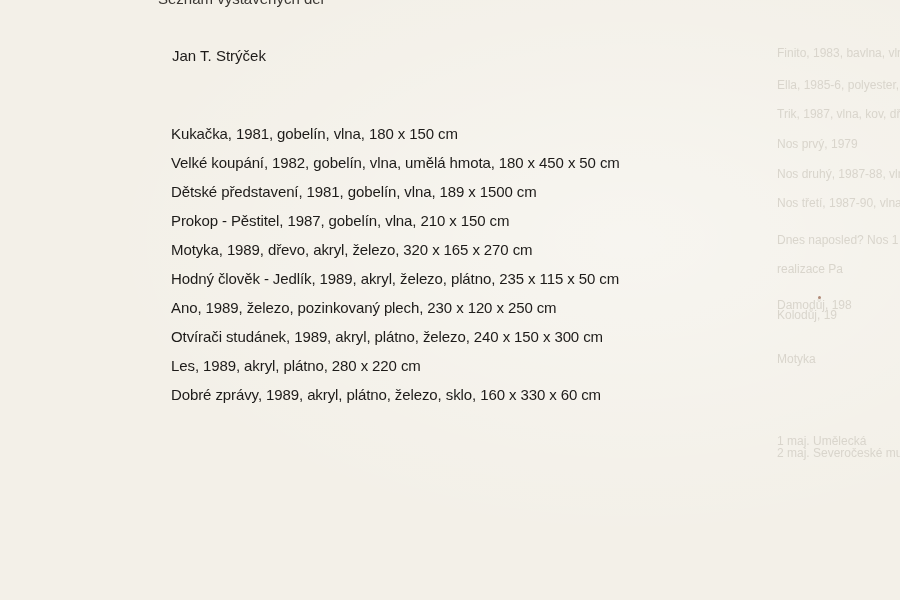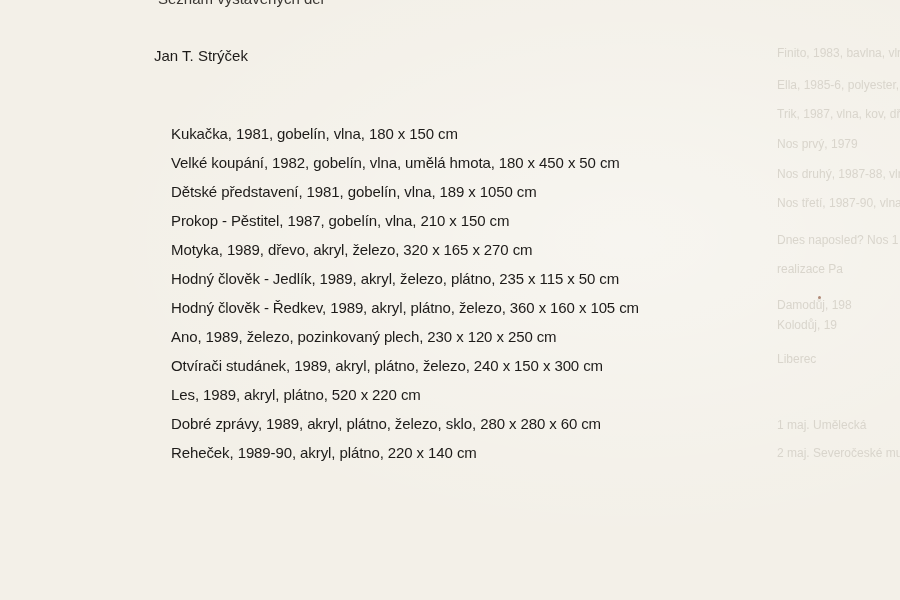--- a/index.html
+++ b/index.html
@@ -41,21 +41,21 @@
     .header-fragment {
       position: absolute;
       left: 158px;
       top: -10px;
       font-size: 15px;
       color: #3a3733;
       white-space: nowrap;
     }
     .author {
       position: absolute;
-      left: 154px;
+      left: 172px;
       top: 47px;
       font-size: 15px;
       color: #1d1b19;
       white-space: nowrap;
     }
     .works {
       position: absolute;
       left: 159px;
       top: 107px;
       margin: 12px;
@@ -86,39 +86,37 @@
   <div class="bleed">
     <div class="bleed-line" style="top:46px">Finito, 1983, bavlna, vlna, dřevo, 270 x 280 x 40 cm</div>
     <div class="bleed-line" style="top:78px">Ella, 1985-6, polyester, bavlna, vlna, dřevo, bečkoná, 280 x 195 x 9 cm</div>
     <div class="bleed-line" style="top:107px">Trik, 1987, vlna, kov, dřevo, 300 x 250 x</div>
     <div class="bleed-line" style="top:137px">Nos prvý, 1979</div>
     <div class="bleed-line" style="top:167px">Nos druhý, 1987-88, vlna, le</div>
     <div class="bleed-line" style="top:196px">Nos třetí, 1987-90, vlna len, 250</div>
     <div class="bleed-line" style="top:233px">Dnes naposled? Nos 1 + 2</div>
     <div class="bleed-line" style="top:262px">realizace Pa</div>
     <div class="bleed-line" style="top:298px">Damodůj, 198</div>
-    <div class="bleed-line" style="top:318px">Kolodůj, 19</div>
-    <div class="bleed-line" style="top:352px">Liberec</div>
-    <div class="bleed-line" style="top:418px">1   maj. Umělecká</div>
+    <div class="bleed-line" style="top:308px">Kolodůj, 19</div>
+    <div class="bleed-line" style="top:352px">Motyka</div>
+    <div class="bleed-line" style="top:434px">1   maj. Umělecká</div>
     <div class="bleed-line" style="top:446px">2   maj. Severočeské muzeum, Liberec</div>
   </div>
 
   <div class="header-fragment">Seznam vystavených děl</div>
 
   <div class="author">Jan T. Strýček</div>
 
   <ul class="works">
     <li>Kukačka, 1981, gobelín, vlna, 180 x 150 cm</li>
     <li>Velké koupání, 1982, gobelín, vlna, umělá hmota, 180 x 450 x 50 cm</li>
-    <li>Dětské představení, 1981, gobelín, vlna, 189 x 1050 cm</li>
+    <li>Dětské představení, 1981, gobelín, vlna, 189 x 1500 cm</li>
     <li>Prokop - Pěstitel, 1987, gobelín, vlna, 210 x 150 cm</li>
     <li>Motyka, 1989, dřevo, akryl, železo, 320 x 165 x 270 cm</li>
     <li>Hodný člověk - Jedlík, 1989, akryl, železo, plátno, 235 x 115 x 50 cm</li>
-    <li>Hodný člověk - Ředkev, 1989, akryl, plátno, železo, 360 x 160 x 105 cm</li>
     <li>Ano, 1989, železo, pozinkovaný plech, 230 x 120 x 250 cm</li>
     <li>Otvírači studánek, 1989, akryl, plátno, železo, 240 x 150 x 300 cm</li>
-    <li>Les, 1989, akryl, plátno, 520 x 220 cm</li>
-    <li>Dobré zprávy, 1989, akryl, plátno, železo, sklo, 280 x 280 x 60 cm</li>
-    <li>Reheček, 1989-90, akryl, plátno, 220 x 140 cm</li>
+    <li>Les, 1989, akryl, plátno, 280 x 220 cm</li>
+    <li>Dobré zprávy, 1989, akryl, plátno, železo, sklo, 160 x 330 x 60 cm</li>
   </ul>
 
   <div class="speck" style="left:818px; top:296px"></div>
 </div>
 
 </body></html>

